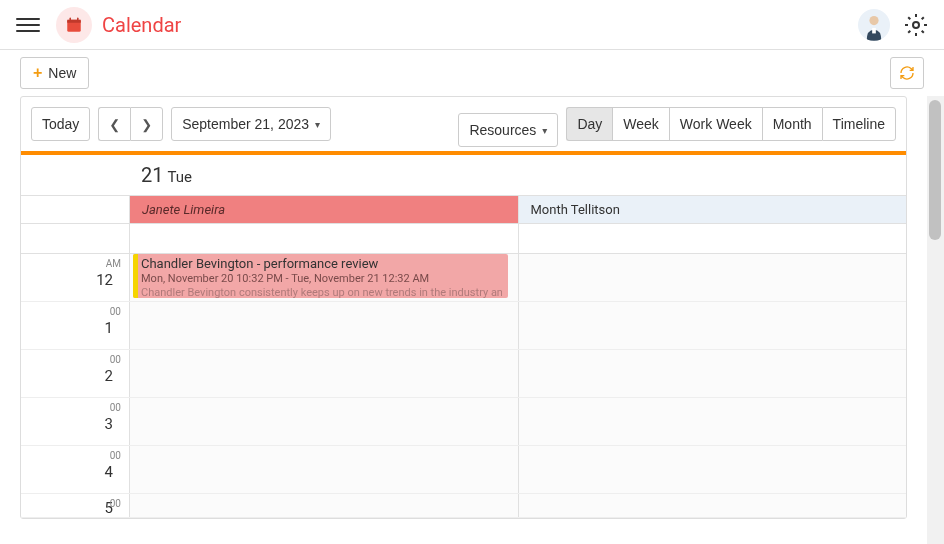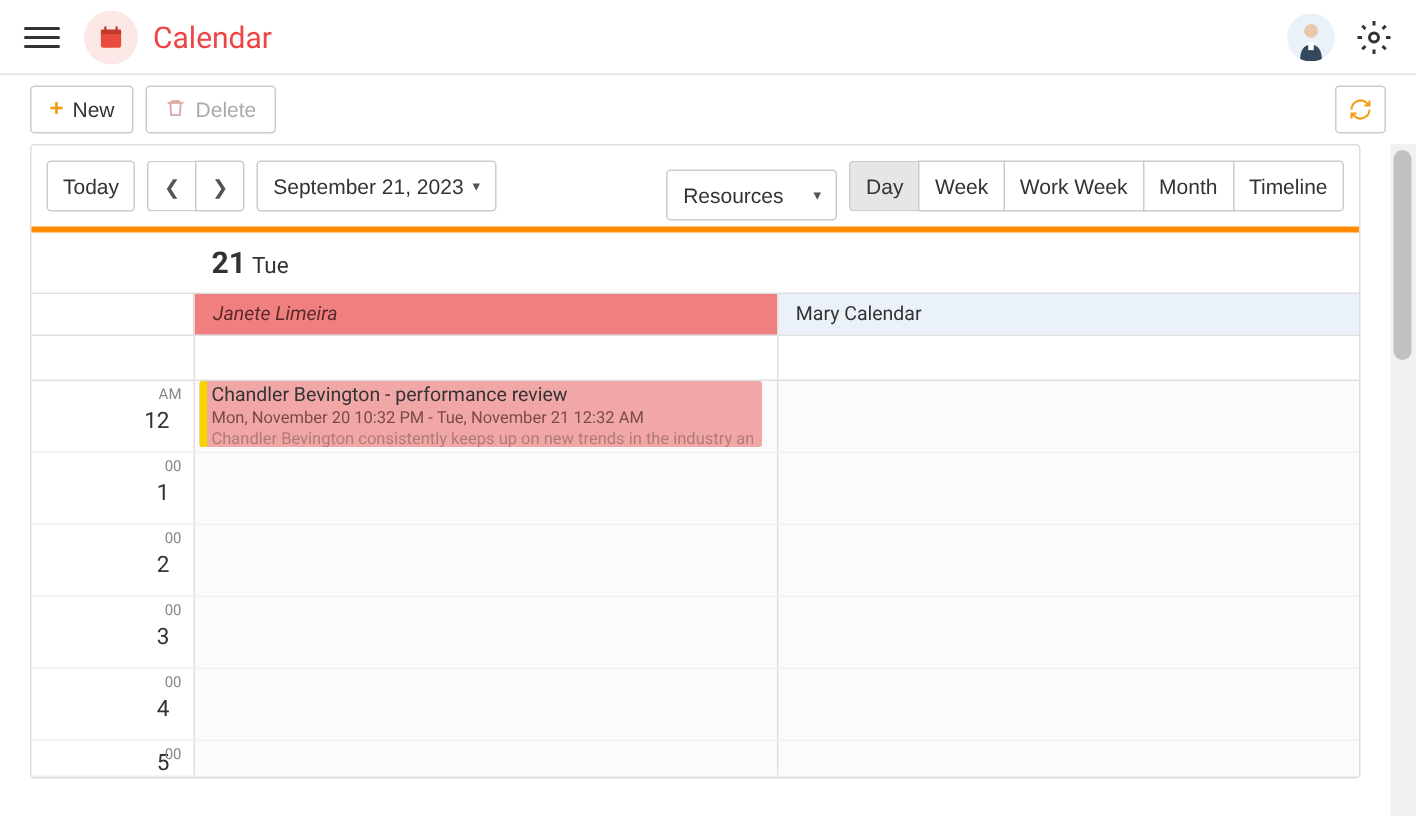--- a/index.html
+++ b/index.html
@@ -39,34 +39,34 @@
   
   .controls { height: 54px; display: flex; align-items: center; padding: 0 10px; gap: 8px; }
   .ctrl { height: 34px; border: 1px solid #ccc; border-radius: 3px; background: #fff; display: inline-flex; align-items: center; padding: 0 10px; cursor: pointer; font-size: 14px; color: #333; }
   .navpair { display: inline-flex; }
   .navpair .ctrl:first-child { border-right: none; border-top-right-radius: 0; border-bottom-right-radius: 0; }
   .navpair .ctrl:last-child { border-top-left-radius: 0; border-bottom-left-radius: 0; }
   .ctrl .chev { font-size: 13px; color: #555; }
   .date-pick { gap: 6px; }
   .date-pick .caret { font-size: 10px; color: #555; }
   .controls-spacer { flex: 1; }
-  .resources { gap: 20px; margin-top: 12px; }
+  .resources { gap: 6px; margin-top: 12px; }
   .resources .caret { font-size: 10px; color: #555; }
   .viewgroup { display: inline-flex; }
   .viewgroup .ctrl { border-radius: 0; border-right: none; }
   .viewgroup .ctrl:first-child { border-top-left-radius: 3px; border-bottom-left-radius: 3px; }
   .viewgroup .ctrl:last-child { border-top-right-radius: 3px; border-bottom-right-radius: 3px; border-right: 1px solid #ccc; text-align: center; }
   .viewgroup .ctrl.active { background: #e6e6e6; }
 
   
   .orange-strip { height: 4px; background: #ff8c00; }
   .datehead { display: flex; border-bottom: 1px solid #e0e0e0; }
   .gutter { width: 108px; }
   .datelabel { flex: 1; padding: 8px 12px; font-size: 15px; }
-  .datelabel .daynum { font-size: 20px; margin-right: 4px; font-weight: bold; }
+  .datelabel .daynum { font-size: 20px; margin-right: 4px; }
 
   
   .res-row { display: flex; border-bottom: 1px solid #e0e0e0; }
   .res-col { flex: 1; padding: 6px 12px; font-size: 13px; border-left: 1px solid #e0e0e0; }
   .res-col:first-child { border-left: none; }
   .res-col.janete { background: #f08080; color: #5a2a2a; font-style: italic; }
   .res-col.mary { background: #eaf1f8; color: #333; }
 
   
   .allday-row { display: flex; height: 30px; border-bottom: 1px solid #e0e0e0; }
@@ -123,28 +123,20 @@
         <circle cx="12" cy="12" r="3"></circle>
         <path d="M12 1v3M12 20v3M4.2 4.2l2.1 2.1M17.7 17.7l2.1 2.1M1 12h3M20 12h3M4.2 19.8l2.1-2.1M17.7 6.3l2.1-2.1"></path>
       </svg>
   </div>
 </div>
 
 <div class="actions">
   <button class="btn new">
     <span class="plus">+</span>
     <span>New</span>
-  </button>
-  <button class="btn del">
-    <span class="trash">
-      <svg viewBox="0 0 24 24" fill="none" stroke="#d9a5a5" stroke-width="2">
-          <path d="M3 6h18M8 6V4h8v2M6 6l1 14h10l1-14"></path>
-        </svg>
-    </span>
-    <span>Delete</span>
   </button>
   <div class="actions-spacer"></div>
   <button class="btn refresh">
     <svg viewBox="0 0 24 24" fill="none" stroke="#f39c12" stroke-width="2">
         <path d="M3 12a9 9 0 0 1 15-6.7L21 8M21 3v5h-5M21 12a9 9 0 0 1-15 6.7L3 16M3 21v-5h5"></path>
       </svg>
   </button>
 </div>
 
 <div class="content-wrap">
@@ -196,21 +188,21 @@
       <div class="datehead">
         <div class="gutter"></div>
         <div class="datelabel">
           <span class="daynum">21</span><span>Tue</span>
         </div>
       </div>
 
       <div class="res-row">
         <div class="gutter"></div>
         <div class="res-col janete"><span>Janete Limeira</span></div>
-        <div class="res-col mary"><span>Mary Calendar</span></div>
+        <div class="res-col mary"><span>Month Tellitson</span></div>
       </div>
 
       <div class="allday-row">
         <div class="gutter"></div>
         <div class="allday-cell"></div>
         <div class="allday-cell"></div>
       </div>
 
       <div class="timegrid">
         <div class="timerow">

